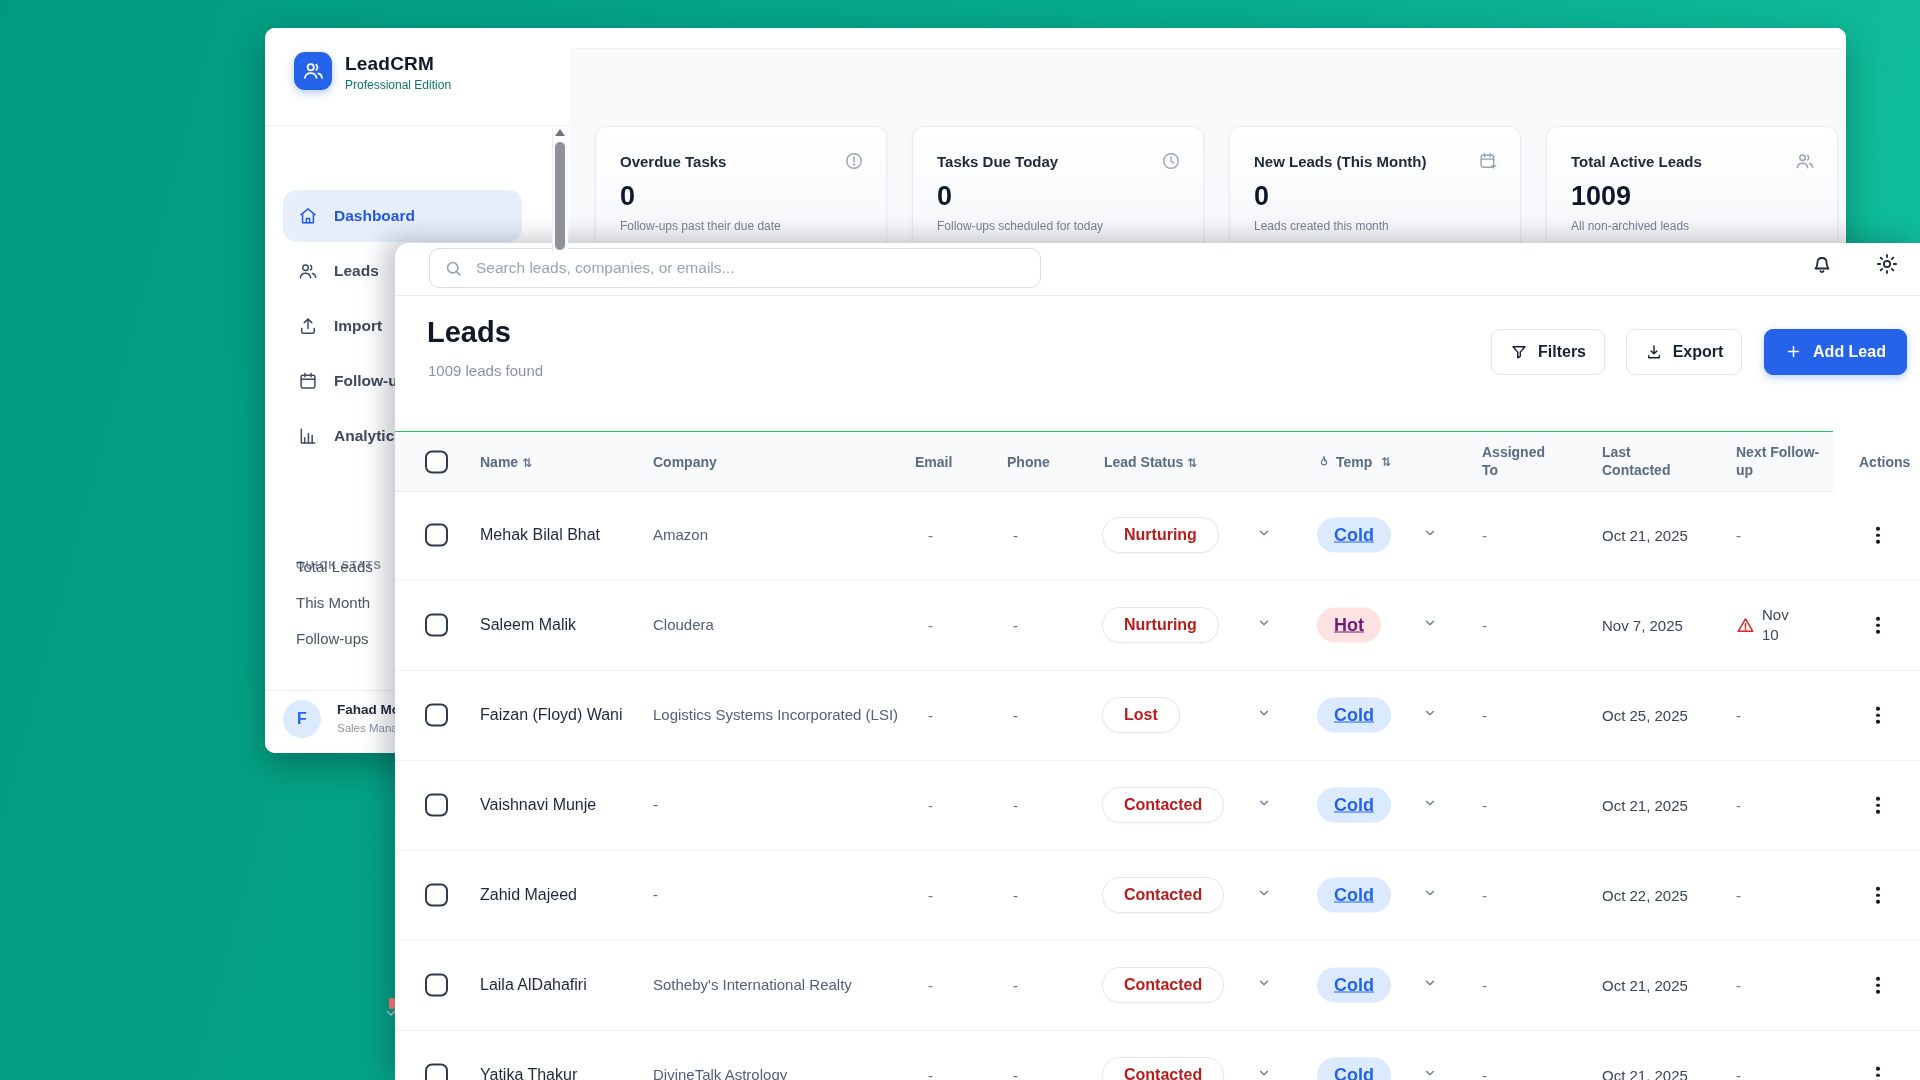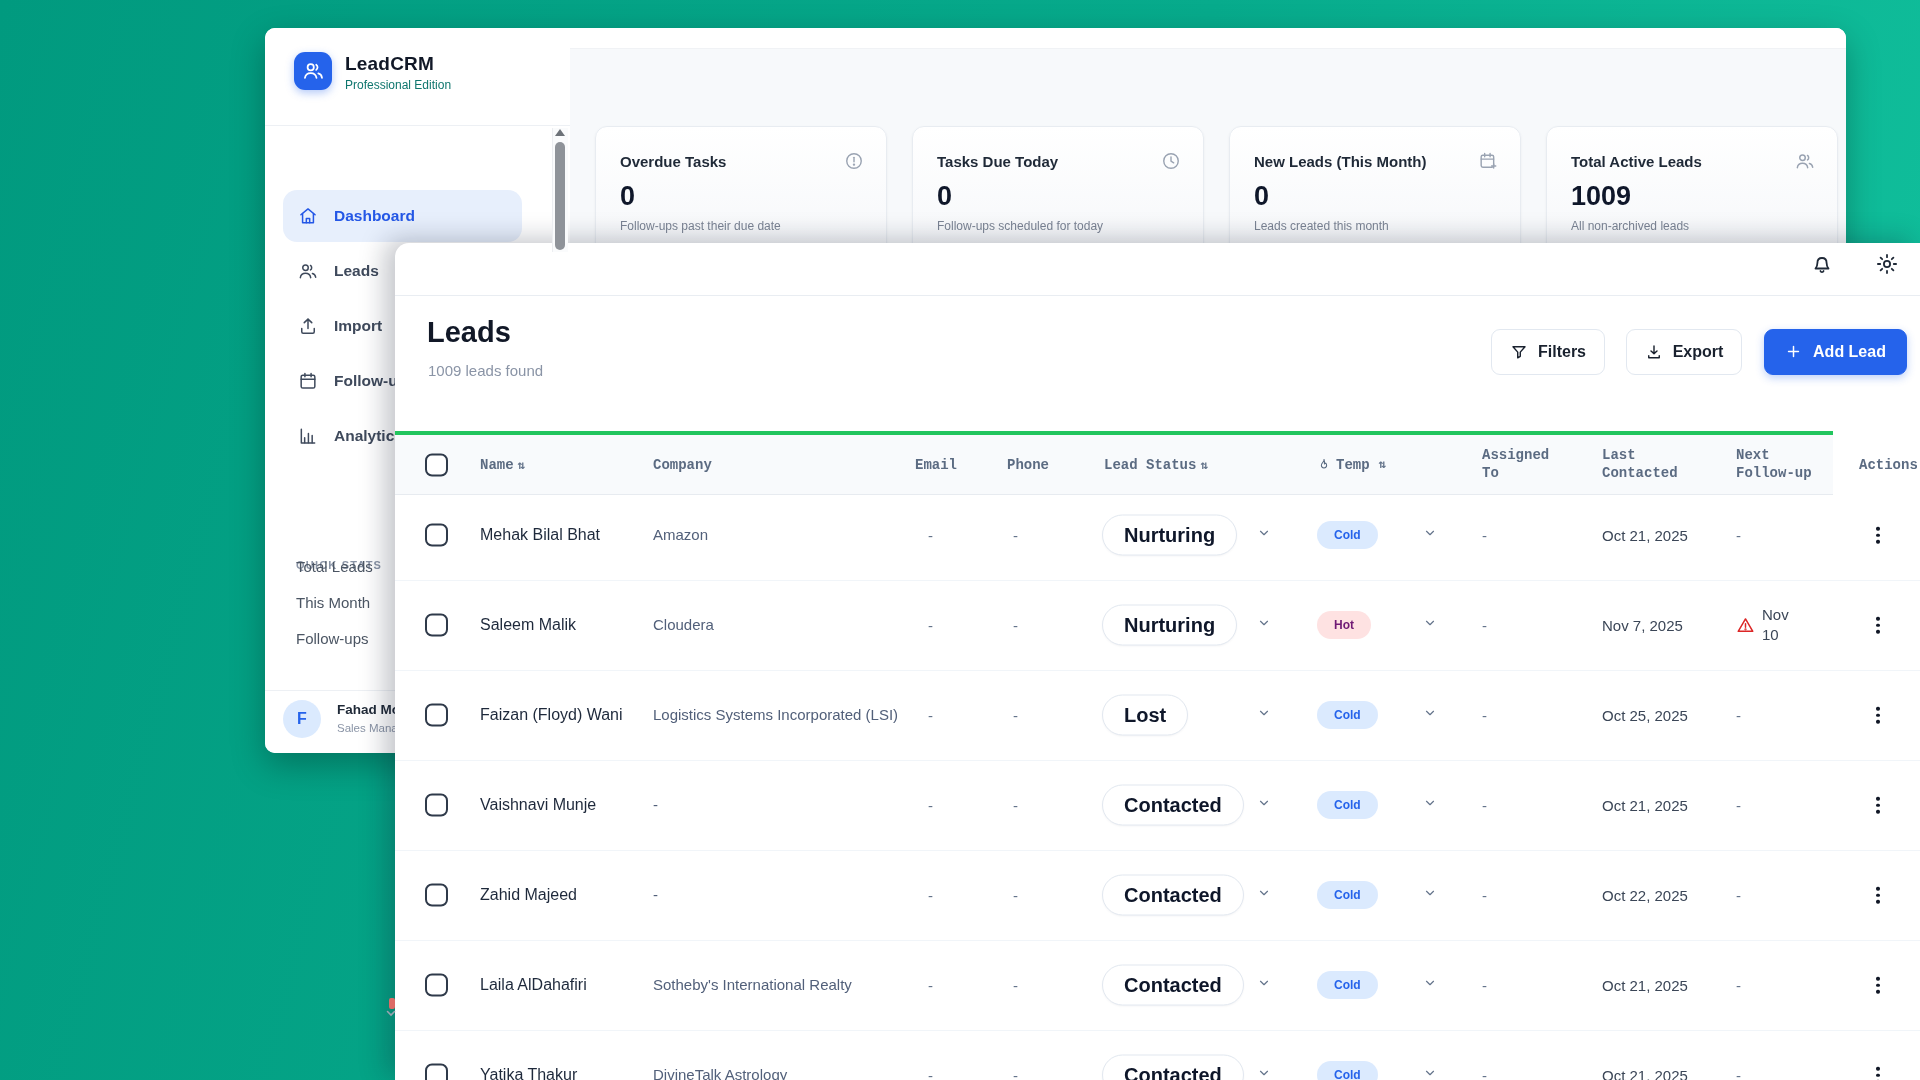--- a/index.html
+++ b/index.html
@@ -49,38 +49,38 @@
   .search-box input::placeholder{color:#9aa5b1;}
   .topbar-ic{position:absolute;top:9px;width:24px;height:24px;color:#1f2937;}
   .tb-divider{left:0;top:52px;width:1525px;height:1px;background:#e9edf2;}
   .pg-title{left:32px;top:73px;font-size:29px;font-weight:800;color:#111827;}
   .pg-sub{left:33px;top:119px;font-size:15px;color:#8a94a6;}
   .btn{position:absolute;top:86px;height:46px;border-radius:9px;border:1px solid #e2e8f0;background:#fff;
     display:flex;align-items:center;justify-content:center;gap:10px;font-size:16px;font-weight:700;color:#19212e;box-sizing:border-box;}
   .btn .b-ic{width:18px;height:18px;display:flex;}
   .btn-primary{background:#2563eb;border-color:#2563eb;color:#fff;box-shadow:0 3px 8px rgba(37,99,235,.3);}
   
-  .thead{left:0;top:188px;width:1438px;height:59px;background:#f8fafc;border-top:4px solid #22c55e;border-bottom:1px solid #e7ebf0;font-family:Liberation Mono, monospace;}
+  .thead{left:0;top:188px;width:1438px;height:59px;background:#f8fafc;border-top:1px solid #22c55e;border-bottom:1px solid #e7ebf0;}
   .th{position:absolute;top:50%;transform:translateY(-50%);font-size:14px;font-weight:600;color:#5b6b82;line-height:1.35;}
   .sortg{font-size:12px;color:#64748b;margin-left:4px;}
   .checkbox{width:23px;height:23px;border:2px solid #2f3a4a;border-radius:7px;background:#fff;box-sizing:border-box;}
   .rows-wrap{left:0;top:247px;width:1525px;}
   .lead-row{position:absolute;left:0;width:1525px;height:90px;border-bottom:1px solid #f1f5f9;}
   .td{position:absolute;top:50%;transform:translateY(-50%);}
   .c-check{left:30px;}
   .c-name{left:85px;width:160px;font-size:16px;font-weight:400;color:#1e293b;line-height:1.32;}
   .c-company{left:258px;width:250px;font-size:15px;color:#52607a;line-height:1.35;}
   .c-email{left:533px;font-size:15px;color:#64748b;}
   .c-phone{left:618px;font-size:15px;color:#64748b;}
   .c-status{left:707px;}
   .status-pill{display:inline-block;padding:8px 21px;border:1px solid #e2e8f0;border-radius:999px;background:#fff;
-    font-size:20px;font-weight:600;color:#0f172a;box-shadow:0 1px 2px rgba(15,23,42,.04);}
+    font-size:16px;font-weight:600;color:#b91c1c;box-shadow:0 1px 2px rgba(15,23,42,.04);}
   .c-status-chev{left:862px;color:#64748b;}
   .c-temp{left:922px;}
-  .temp-badge{display:inline-block;padding:7px 17px;border-radius:999px;font-size:12px;font-weight:700;}
+  .temp-badge{display:inline-block;padding:7px 17px;border-radius:999px;font-size:18px;font-weight:700;text-decoration:underline;}
   .temp-badge.cold{background:#dbeafe;color:#2563eb;}
   .temp-badge.hot{background:#fee2e2;color:#701a75;}
   .c-temp-chev{left:1028px;color:#64748b;}
   .c-assigned{left:1087px;font-size:15px;color:#64748b;}
   .c-last{left:1207px;width:100px;font-size:15px;color:#3b4657;line-height:1.4;}
   .c-next{left:1341px;width:92px;font-size:15px;color:#64748b;}
   .warn-wrap{display:flex;align-items:center;gap:7px;color:#3b4657;}
   .warn-ic{width:19px;height:19px;color:#dc2626;flex:0 0 auto;}
   .warn-txt{width:40px;line-height:1.35;}
   .c-actions{left:1477px;}
@@ -231,20 +231,29 @@
   </div>
 </div>
 
 <div class="abs sb-scroll">
   <div class="sb-up"></div>
   <div class="sb-thumb"></div>
 </div>
 
 <div class="abs leads-panel">
 
+  <div class="abs search-box">
+    <span>
+      <svg width="19" height="19" viewBox="0 0 24 24" fill="none" stroke="#94a3b8" stroke-width="2" stroke-linecap="round">
+        <circle cx="11" cy="11" r="6.5"></circle>
+          <path d="M15.9 15.9 20.2 20.2"></path>
+      </svg>
+    </span>
+    <input type="text" placeholder="Search leads, companies, or emails..." style="">
+  </div>
 
   <span class="topbar-ic" style="left:1415px;">
     <svg width="24" height="24" viewBox="0 0 24 24" fill="none" stroke="currentColor" stroke-width="1.8" stroke-linecap="round" stroke-linejoin="round">
       <path d="M18.5 16.5h-13c1.3-1.5 1.9-2.6 1.9-5.5 0-3 1.8-5 4.6-5s4.6 2 4.6 5c0 2.9.6 4 1.9 5.5z"></path>
       <path d="M10.4 19a1.7 1.7 0 0 0 3.2 0"></path>
     </svg>
   </span>
   <span class="topbar-ic" style="left:1480px;">
     <svg width="24" height="24" viewBox="0 0 24 24" fill="none" stroke="currentColor" stroke-width="1.8" stroke-linecap="round">
       <circle cx="12" cy="12" r="3.1"></circle>

